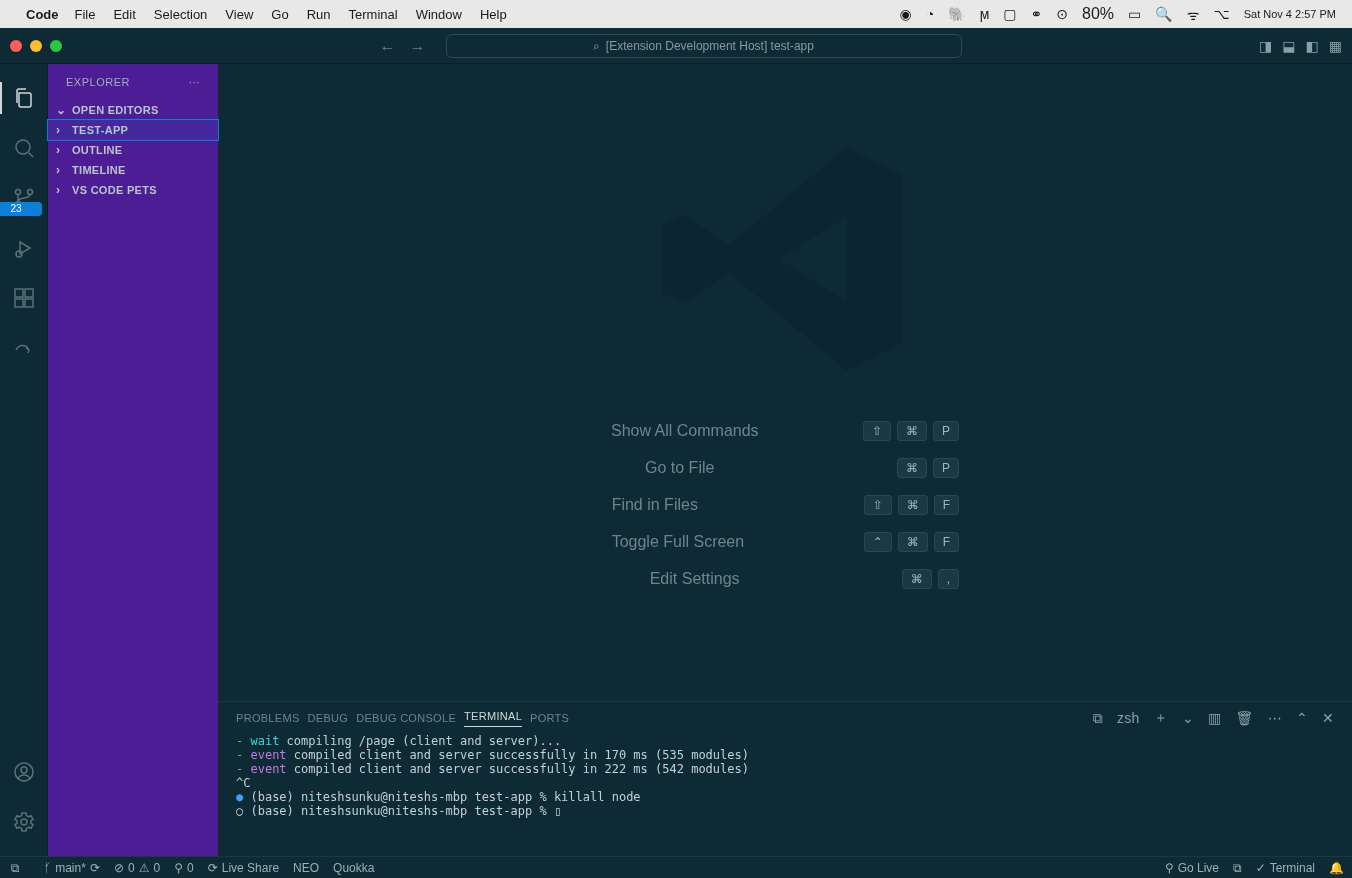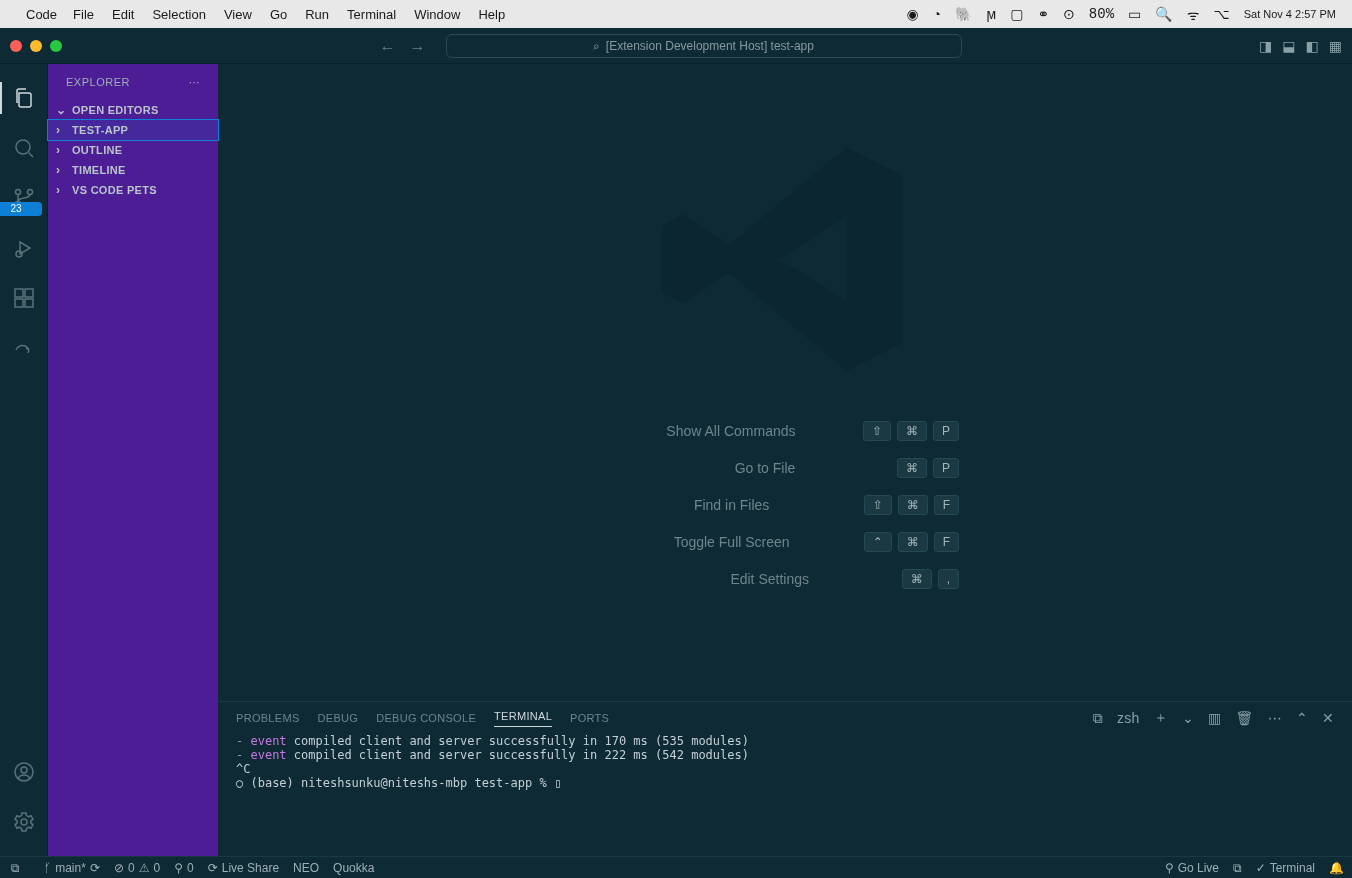--- a/index.html
+++ b/index.html
@@ -16,25 +16,25 @@
       height: 28px;
       background: #e8e8e9;
       display: flex;
       align-items: center;
       padding: 0 16px;
       color: #1a1a1a;
       font-size: 13px;
       gap: 0;
     }
     .menubar .apple { font-size: 15px; margin-right: 10px; }
-    .menubar .app-name { font-weight: 400; margin-right: 16px; }
+    .menubar .app-name { font-weight: 700; margin-right: 16px; }
     .menubar .menu-item { margin-right: 18px; cursor: default; }
     .menubar .right { margin-left: auto; display: flex; align-items: center; gap: 14px; }
     .menubar .right .ic { font-size: 14px; }
-    .menubar .battery-txt { font-size: 14px; font-family: Liberation Mono, monospace; }
+    .menubar .battery-txt { font-size: 16px; }
     .menubar .datetime { font-size: 11px; }
     
     
     .titlebar {
       height: 36px;
       background: #0e2a35;
       display: flex;
       align-items: center;
       padding: 0 10px;
       border-bottom: 1px solid #0a2029;
@@ -110,33 +110,33 @@
       position:absolute; top:35%; left:50%;
       width:280px;height:280px;transform:translate(-50%,-60%);
       opacity:0.4;
     }
     .welcome-shortcuts {
       position: absolute; left: 50%; top: 56%;
       transform: translateX(-50%);
       display: flex; flex-direction: column; gap: 17px;
     }
     .shortcut-row { display: flex; align-items: center; justify-content: flex-end; gap: 12px; }
-    .shortcut-label { color: #6e858c; font-size: 14px; text-align: center; width: 240px; }
+    .shortcut-label { color: #6e858c; font-size: 16px; text-align: left; width: 240px; }
     .keys { display: flex; gap: 6px; }
     .key {
       background: #1a3943; color: #a3b5bb;
       padding: 2px 8px; border-radius: 3px;
       font-size: 12px; min-width: 18px; text-align: center;
       border: 1px solid #254a56;
     }
     
     
     .panel { height: 155px; border-top: 1px solid #1a3943; display: flex; flex-direction: column; }
     .panel-tabs {
-      display: flex; align-items: center; gap: 18px;
+      display: flex; align-items: center; gap: 8px;
       padding: 0 18px; height: 32px; font-size: 11px;
       color: #6e858c; letter-spacing: 0.3px;
     }
     .panel-tab { cursor: pointer; }
     .panel-tab.active { color: #cfd9dc; border-bottom: 1px solid #cfd9dc; padding-bottom: 4px; }
     .panel-right { margin-left: auto; display: flex; gap: 14px; align-items: center; color: #8aa0a7; font-size: 14px;}
     .terminal-body {
       flex: 1; padding: 0 18px; font-family: Menlo, Monaco, monospace;
       font-size: 12px; line-height: 14px; color: #c3d0d5; overflow: hidden;
     }
@@ -361,23 +361,25 @@
           <span>＋</span>
           <span>⌄</span>
           <span>▥</span>
           <span>🗑</span>
           <span>⋯</span>
           <span>⌃</span>
           <span>✕</span>
         </div>
       </div>
       <div class="terminal-body" id="terminal-host">
+          <div class="term-line"><span class="dash">- </span><span class="term-wait">wait</span><span> compiling /page (client and server)...</span></div>
           <div class="term-line"><span class="dash">- </span><span class="term-event">event</span><span> compiled client and server successfully in 170 ms (535 modules)</span></div>
           <div class="term-line"><span class="dash">- </span><span class="term-event">event</span><span> compiled client and server successfully in 222 ms (542 modules)</span></div>
           <div class="term-line"><span>^C</span></div>
+          <div class="term-line"><span class="circBlue">●</span><span> (base) niteshsunku@niteshs-mbp test-app % killall node</span></div>
           <div class="term-line"><span class="circWhite">○</span><span> (base) niteshsunku@niteshs-mbp test-app % ▯</span></div>
         </div>
     </div>
   </div>
 </div>
 
 <div class="status-bar">
   <div class="sbi status-remote-btn">
       <span>⧉</span>
     </div>

